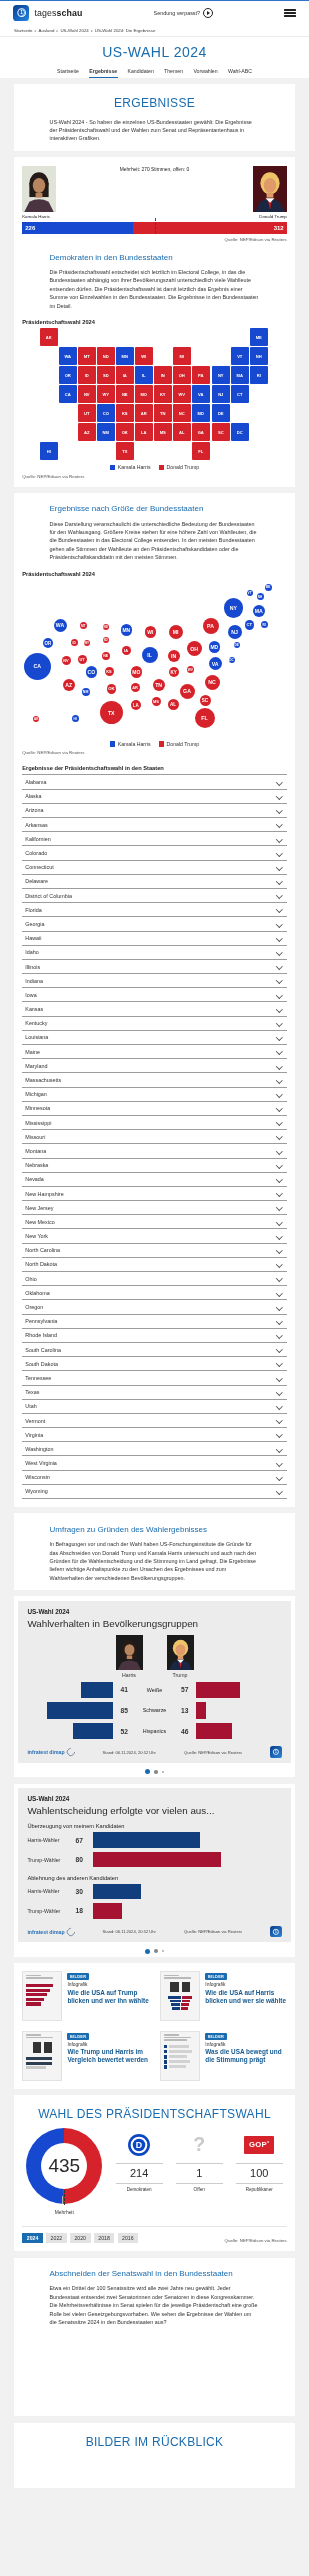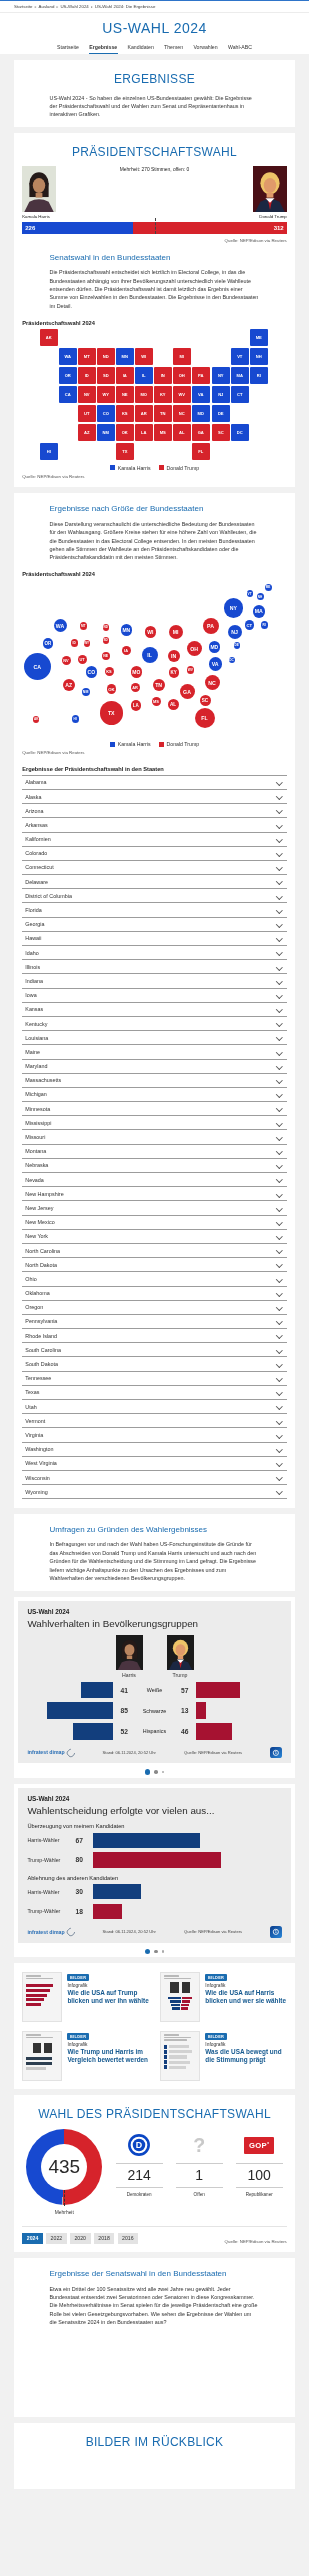--- a/index.html
+++ b/index.html
@@ -101,35 +101,54 @@
   .houseflex{display:flex;align-items:flex-start;gap:13.4px;margin-top:4.1px;padding:0 4.1px;}
   .donutwrap{text-align:center;}
   .donut{width:76px;height:76px;border-radius:50%;position:relative;margin:0 auto;}
   .donut .hole{position:absolute;left:15px;top:15px;width:46px;height:46px;border-radius:50%;background:#fff;
     display:flex;align-items:center;justify-content:center;font-size:19px;color:#2a2a2a;}
   .donut .mtick{position:absolute;left:50%;bottom:-1px;height:15.5px;border-left:1px dashed #333;}
   .donutwrap .ml{font-size:4.9px;margin-top:5.2px;}
   .stats{display:flex;gap:7.2px;flex:1;justify-content:space-between;padding-top:3.1px;}
   .stat{width:47px;text-align:center;}
   .stat .slogo{height:27px;display:flex;align-items:center;justify-content:center;}
-  .stat .val{border-top:0.5px solid #ccc;border-bottom:0.5px solid #ccc;font-size:14px;color:#2a2a2a;padding:3.6px 0;margin-top:4.1px;}
+  .stat .val{border-top:0.5px solid #ccc;border-bottom:0.5px solid #ccc;font-size:11px;color:#2a2a2a;padding:3.6px 0;margin-top:4.1px;}
   .stat .lbl{font-size:4.6px;margin-top:3.6px;color:#333;}
   .gop{background:#d6232b;color:#fff;font-weight:800;font-size:7.7px;padding:4.1px 4.6px;border-radius:1px;letter-spacing:0.3px;}
   .qmark{font-size:19.6px;font-weight:800;color:#c9c9c9;}
   .yearrow{display:flex;align-items:flex-end;justify-content:space-between;margin-top:11.3px;border-top:0.5px solid #e4e4e4;padding-top:6.2px;}
   .years{display:flex;gap:3.1px;}
   .chip{font-size:5.2px;padding:2.1px 4.6px;background:#e3e3e3;color:#333;cursor:pointer;}
   .chip.active{background:#1a6cb0;color:#fff;font-weight:700;}
   .blank{width:100%;}
 </style>
 </head>
 <body>
 
 <div class="page">
 
+  <div class="top">
+    <div class="logo">
+      <svg width="11.3" height="11.3" viewBox="0 0 22 22">
+          <circle cx="11" cy="11" r="7.4" fill="none" stroke="#fff" stroke-width="2"></circle>
+          <path d="M11 5.5 a5.5 5.5 0 0 1 0 11" fill="none" stroke="#9fd2ff" stroke-width="2"></path>
+          <text x="11" y="14.5" font-size="9" font-weight="bold" fill="#fff" text-anchor="middle" font-family="Liberation Sans,sans-serif">1</text>
+        </svg>
+    </div>
+    <div class="brand"><span>tages</span><b>schau</b></div>
+    <div class="watch">
+      <span>Sendung verpasst?</span>
+      <span class="playc"></span>
+    </div>
+    <div class="burger">
+        <i></i>
+        <i></i>
+        <i></i>
+      </div>
+  </div>
 
   <div class="crumbs"><span class="crumb">Startseite</span><span class="sep">▸</span><span class="crumb">Ausland</span><span class="sep">▸</span><span class="crumb">US-Wahl 2024</span><span class="sep">▸</span><span class="crumb">US-Wahl 2024: Die Ergebnisse</span></div>
 
   <div class="hero">
     <h1>US-WAHL 2024</h1>
     <div class="tabs">
         <div class="tab">Startseite</div>
         <div class="tab active">Ergebnisse</div>
         <div class="tab">Kandidaten</div>
         <div class="tab">Themen</div>
@@ -137,21 +156,20 @@
         <div class="tab">Wahl-ABC</div>
       </div>
   </div>
 
   <div class="card">
     <div class="bigh">ERGEBNISSE</div>
     <p class="copy">US-Wahl 2024 - So haben die einzelnen US-Bundesstaaten gewählt: Die Ergebnisse der Präsidentschaftswahl und der Wahlen zum Senat und Repräsentantenhaus in interaktiven Grafiken.</p>
   </div>
 
   <div class="card">
-    <div class="bigh">PRÄSIDENTSCHAFTSWAHL</div>
     <div class="cands">
       <div class="cand">
         <div class="pic" id="harris-pic"><svg width="34" height="46" viewBox="0 0 60 80" preserveAspectRatio="none">
     <rect width="60" height="80" fill="#dfe3d8"></rect>
     <ellipse cx="30" cy="30" rx="17" ry="19" fill="#241a18"></ellipse>
     <rect x="13" y="30" width="34" height="24" fill="#241a18"></rect>
     <ellipse cx="30" cy="34" rx="11" ry="13" fill="#b9855f"></ellipse>
     <path d="M4 80 L13 62 Q30 54 47 62 L56 80 Z" fill="#4a3440"></path>
     <rect x="24" y="47" width="12" height="8" fill="#b9855f"></rect>
   </svg></div>
@@ -177,21 +195,21 @@
           <span>226</span>
         </div>
       <div class="seg r" id="seg-r" style="width: 57.9926%;">
           <span>312</span>
         </div>
       <div class="evtick" id="evtick" style="left: 50.1859%;"></div>
     </div>
     <div class="quelle right">Quelle: NEP/Edison via Reuters</div>
 
     <div class="copy">
-      <div class="subh">Senatswahl in den Bundesstaaten</div>
+      <div class="subh">Demokraten in den Bundesstaaten</div>
       <p style="margin:0">Die Präsidentschaftswahl entscheidet sich letztlich im Electoral College, in das die Bundesstaaten abhängig von ihrer Bevölkerungszahl unterschiedlich viele Wahlleute entsenden dürfen. Die Präsidentschaftswahl ist damit letztlich das Ergebnis einer Summe von Einzelwahlen in den Bundesstaaten. Die Ergebnisse in den Bundesstaaten im Detail.</p>
     </div>
     <div class="charttitle">Präsidentschaftswahl 2024</div>
     <div class="tilemap" id="tilemap">
         <div class="tile" style="left: 0px; top: 0px; background: rgb(214, 35, 43);">AK</div>
         <div class="tile" style="left: 210px; top: 0px; background: rgb(23, 73, 208);">ME</div>
         <div class="tile" style="left: 19px; top: 19px; background: rgb(23, 73, 208);">WA</div>
         <div class="tile" style="left: 38px; top: 19px; background: rgb(214, 35, 43);">MT</div>
         <div class="tile" style="left: 57px; top: 19px; background: rgb(214, 35, 43);">ND</div>
         <div class="tile" style="left: 76px; top: 19px; background: rgb(23, 73, 208);">MN</div>
@@ -805,21 +823,21 @@
           <span class="chip">2018</span>
           <span class="chip">2016</span>
         </div>
       <div class="quelle" style="margin:0">Quelle: NEP/Edison via Reuters</div>
     </div>
   </div>
 
 
   <div class="card">
     <div class="copy">
-      <div class="subh" style="margin-top:2.1px">Ergebnisse der Senatswahl in den Bundesstaaten</div>
+      <div class="subh" style="margin-top:2.1px">Abschneiden der Senatswahl in den Bundesstaaten</div>
       <p style="margin:0">Etwa ein Drittel der 100 Senatssitze wird alle zwei Jahre neu gewählt. Jeder Bundesstaat entsendet zwei Senatorinnen oder Senatoren in diese Kongresskammer. Die Mehrheitsverhältnisse im Senat spielen für die jeweilige Präsidentschaft eine große Rolle bei vielen Gesetzgebungsvorhaben. Wie sehen die Ergebnisse der Wahlen um die Senatssitze 2024 in den Bundesstaaten aus?</p>
     </div>
     <div class="blank" style="height:82px"></div>
   </div>
 
   <div class="card">
     <div class="bigh">BILDER IM RÜCKBLICK</div>
     <div class="blank" style="height:24px"></div>
   </div>
 

